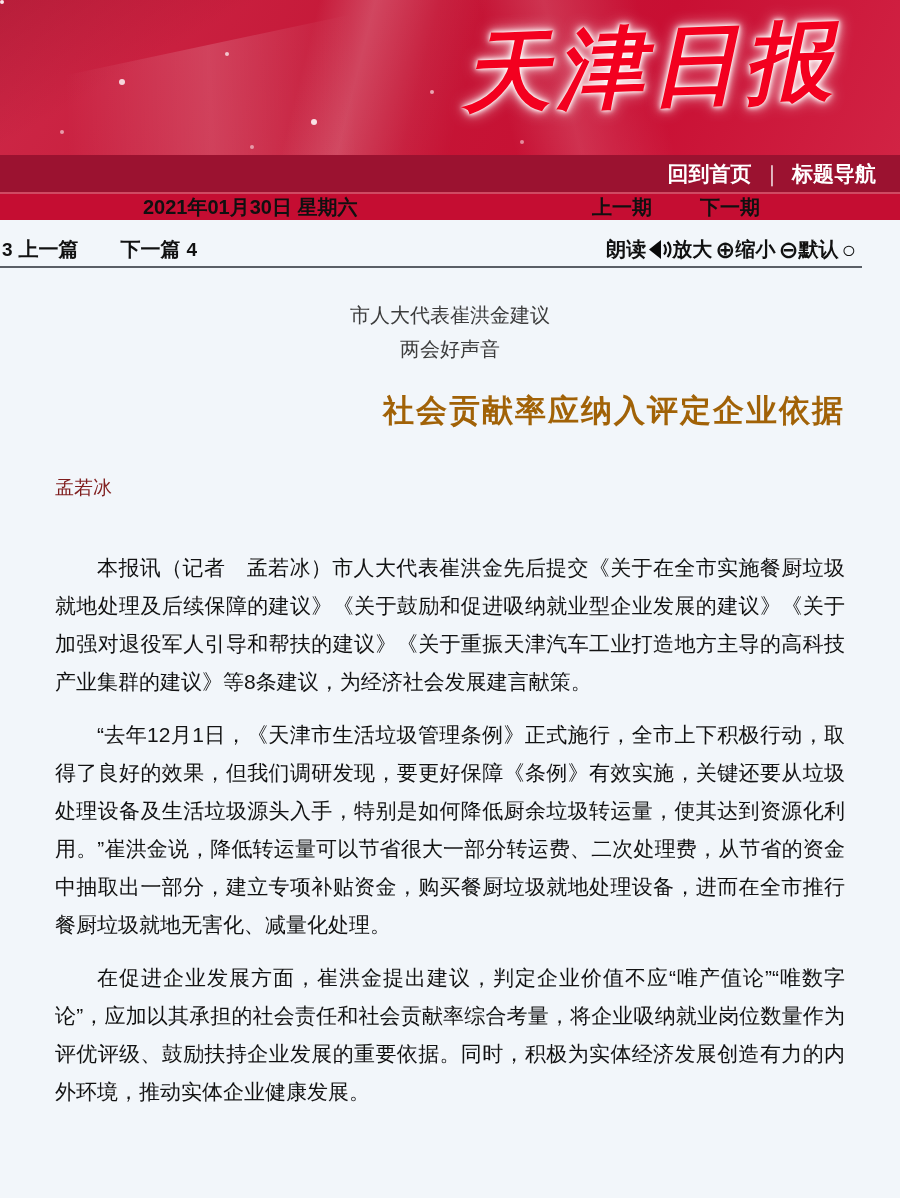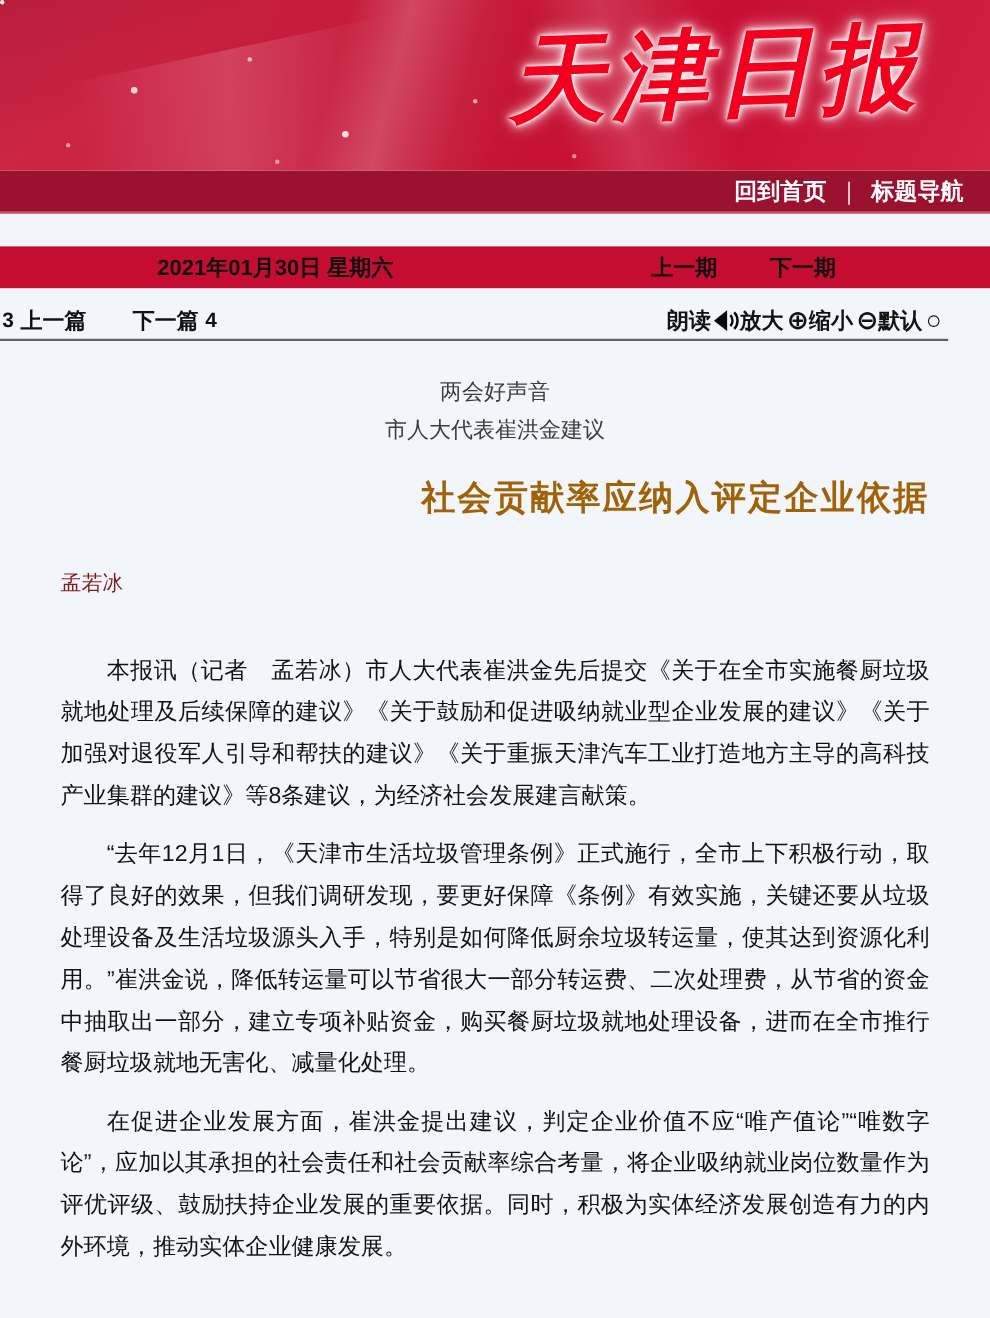--- a/index.html
+++ b/index.html
@@ -49,23 +49,23 @@
     height:37px;background:#9b1230;
     border-bottom:2px solid #cf4a63;
     display:flex;align-items:center;justify-content:flex-end;
     color:#fff;font-size:21px;font-weight:bold;
     padding-right:24px;
   }
   .topbar .link{cursor:pointer;}
   .topbar .sep{margin:0 10px;font-weight:normal;}
   
   .datebar{
-    height:38px;background:#c50d32;
+    height:26px;background:#c50d32;
     display:flex;align-items:center;
-    color:#101010;font-size:20px;font-weight:bold;margin-top:30px;
+    color:#101010;font-size:20px;font-weight:bold;
   }
   .datebar .date{margin-left:143px;}
   .datebar .spacer{flex:1;}
   .datebar .issue{cursor:pointer;}
   .datebar .issue.next{margin-left:48px;margin-right:140px;}
   
   .toolbar{
     margin-top:13px;
     height:33px;
     display:flex;align-items:center;
@@ -145,22 +145,22 @@
       <span class="icon-circ">⊖</span>
     </span>
     <span class="t-item">
       <span>默认</span>
       <span class="icon-circ">○</span>
     </span>
   </div>
 </div>
 
 <div class="article">
+  <p class="kicker">市人大代表崔洪金建议</p>
   <p class="kicker">两会好声音</p>
-  <p class="kicker">市人大代表崔洪金建议</p>
   <h1 class="headline">社会贡献率应纳入评定企业依据</h1>
   <div class="author">孟若冰</div>
   <div class="body-text">
     <p>本报讯（记者　孟若冰）市人大代表崔洪金先后提交《关于在全市实施餐厨垃圾就地处理及后续保障的建议》《关于鼓励和促进吸纳就业型企业发展的建议》《关于加强对退役军人引导和帮扶的建议》《关于重振天津汽车工业打造地方主导的高科技产业集群的建议》等8条建议，为经济社会发展建言献策。</p>
     <p>“去年12月1日，《天津市生活垃圾管理条例》正式施行，全市上下积极行动，取得了良好的效果，但我们调研发现，要更好保障《条例》有效实施，关键还要从垃圾处理设备及生活垃圾源头入手，特别是如何降低厨余垃圾转运量，使其达到资源化利用。”崔洪金说，降低转运量可以节省很大一部分转运费、二次处理费，从节省的资金中抽取出一部分，建立专项补贴资金，购买餐厨垃圾就地处理设备，进而在全市推行餐厨垃圾就地无害化、减量化处理。</p>
     <p>在促进企业发展方面，崔洪金提出建议，判定企业价值不应“唯产值论”“唯数字论”，应加以其承担的社会责任和社会贡献率综合考量，将企业吸纳就业岗位数量作为评优评级、鼓励扶持企业发展的重要依据。同时，积极为实体经济发展创造有力的内外环境，推动实体企业健康发展。</p>
   </div>
 </div>
 
 </body></html>

